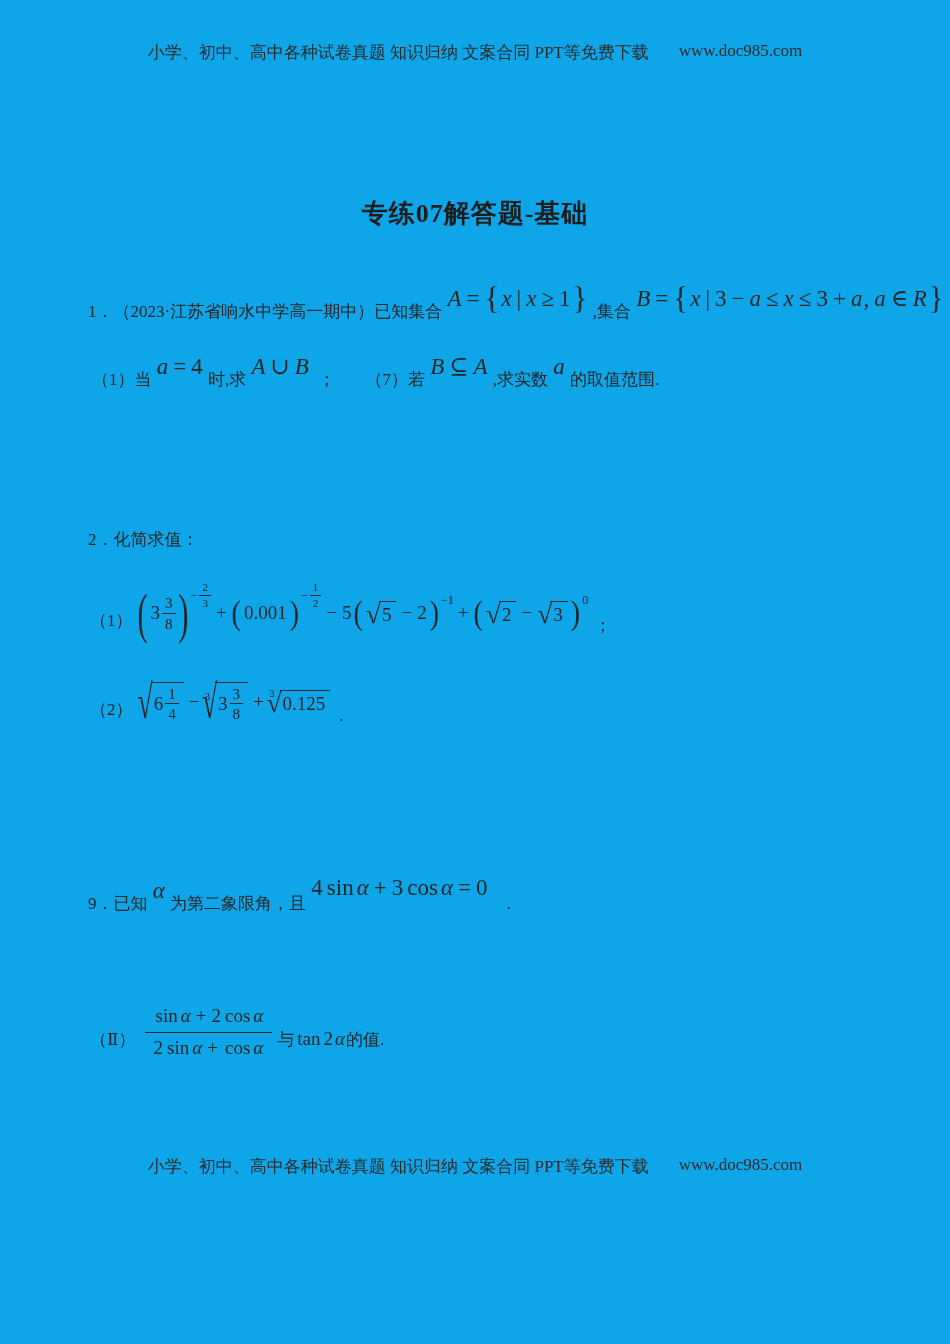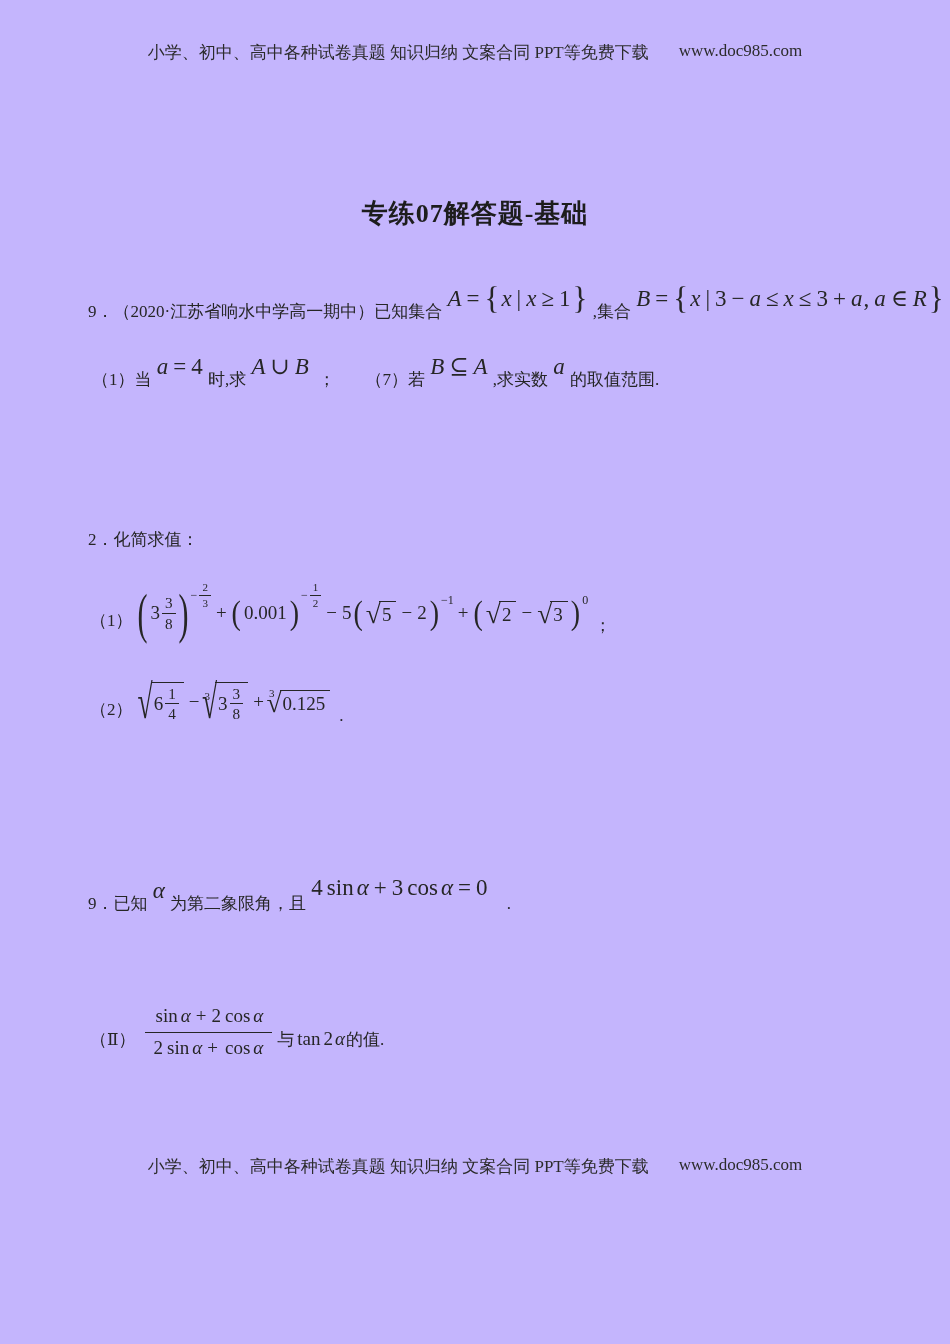--- a/index.html
+++ b/index.html
@@ -3,21 +3,21 @@
 <meta charset="utf-8">
 <style>
   * { box-sizing: border-box; }
   html, body { margin: 0; padding: 0; }
   body {
     width: 950px; height: 1344px;
     background: #ffffff;
     color: #262626;
     font-family: "Liberation Serif", "DejaVu Serif", serif;
   }
-  .page { position: relative; width: 950px; height: 1344px; background: #c4b5fd; overflow: hidden; }
+  .page { position: relative; width: 950px; height: 1344px; background: #0ea5e9; overflow: hidden; }
 
   .banner {
     position: absolute; left: 0; width: 950px;
     display: flex; justify-content: center; gap: 30px;
     font-size: 17px; white-space: nowrap; color: #2b2b2b;
   }
   .doc-title {
     position: absolute; left: 0; width: 950px;
     text-align: center; font-size: 26px; font-weight: 700; letter-spacing: 1px;
     color: #1d1d1d;
@@ -87,21 +87,21 @@
 <div class="page">
 
   <div class="banner" style="top:41px">
     <span>小学、初中、高中各种试卷真题 知识归纳 文案合同 PPT等免费下载</span>
     <span>www.doc985.com</span>
   </div>
 
   <div class="doc-title" style="top:196px">专练07解答题-基础</div>
 
   <div class="line" style="top:283px; left:88px">
-    <span>9．（2020·江苏省响水中学高一期中）已知集合</span>
+    <span>1．（2023·江苏省响水中学高一期中）已知集合</span>
     <span class="imath raise"><span class="m-var">A</span><span class="m-op">=</span><span class="m-brace">{</span><span class="m-var">x</span><span class="m-op">|</span><span class="m-var">x</span><span class="m-op">≥</span><span class="m-num">1</span><span class="m-brace">}</span></span>
     <span>,集合</span>
     <span class="imath raise"><span class="m-var">B</span><span class="m-op">=</span><span class="m-brace">{</span><span class="m-var">x</span><span class="m-op">|</span><span class="m-num">3</span><span class="m-op">−</span><span class="m-var">a</span><span class="m-op">≤</span><span class="m-var">x</span><span class="m-op">≤</span><span class="m-num">3</span><span class="m-op">+</span><span class="m-var">a</span><span class="m-pun">,</span><span class="m-var">a</span><span class="m-op">∈</span><span class="m-var">R</span><span class="m-brace">}</span></span>
     <span class="sep">.</span>
   </div>
 
   <div class="line" style="top:353px; left:92px">
     <span>（1）当</span>
     <span class="imath raise"><span class="m-var">a</span><span class="m-op">=</span><span class="m-num">4</span></span>
     <span>时,求</span>

